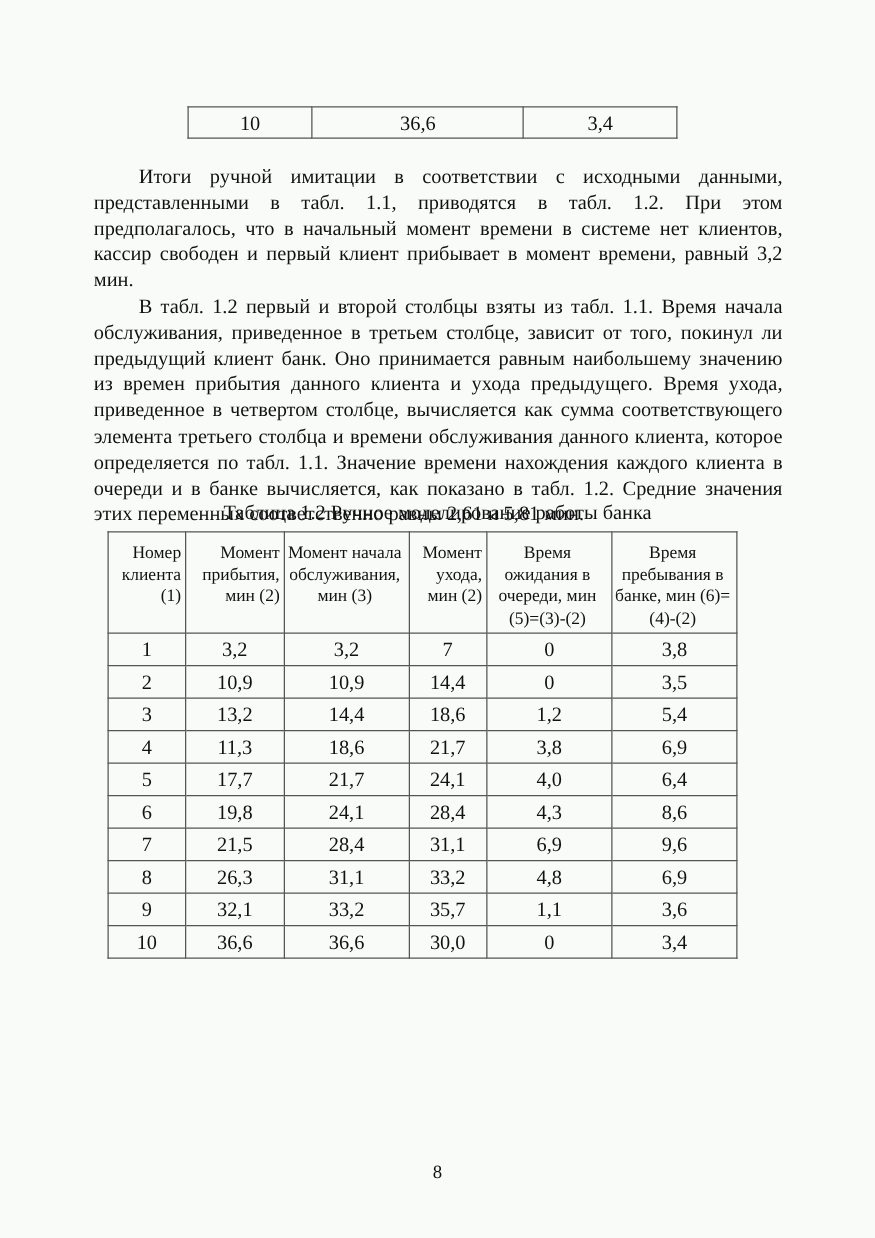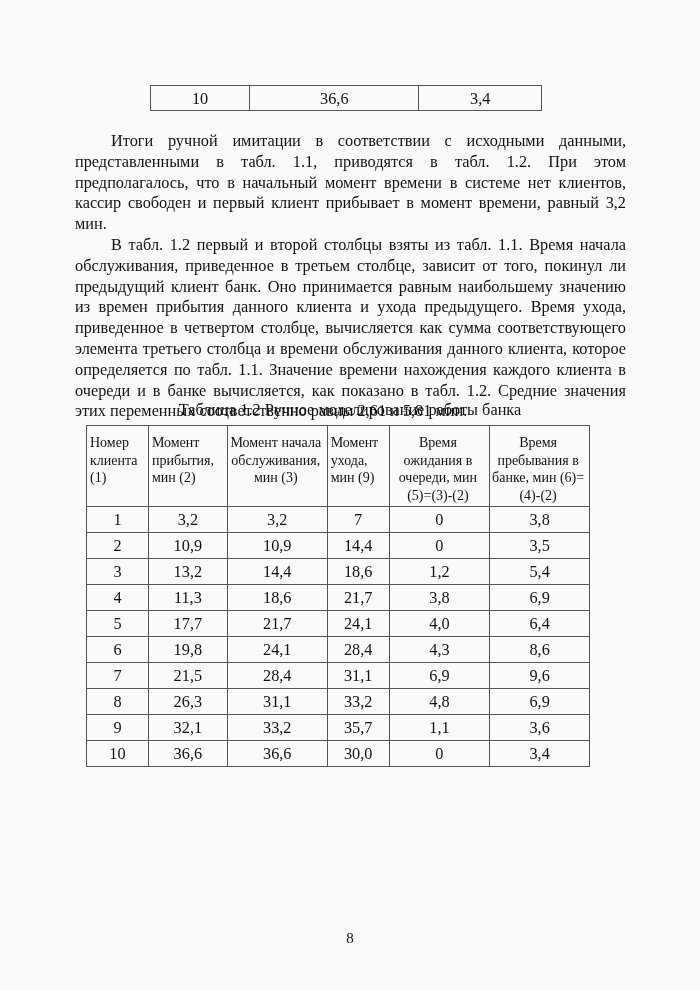--- a/index.html
+++ b/index.html
@@ -30,21 +30,21 @@
     position: absolute; left: 86px; top: 425px; width: 504px;
     border-collapse: collapse;
   }
   .main-table th, .main-table td {
     border: 1px solid #555; padding: 0;
   }
   .main-table th {
     font-weight: normal; font-size: 14px; line-height: 17.5px;
     vertical-align: top; padding: 8px 3px 2px 3px; height: 63px;
   }
-  .main-table th.c { text-align: left; }
+  .main-table th.c { text-align: right; }
   .main-table th.l { text-align: center; padding-left: 0; }
   .main-table td {
     text-align: center; height: 25px; line-height: 25px; vertical-align: bottom;
   }
   .page-num {
     position: absolute; left: 0; width: 700px; top: 930px;
     text-align: center; font-size: 15px;
   }
 </style>
 </head>
@@ -74,21 +74,21 @@
       <col style="width:100px">
     <col style="width:62px">
       <col style="width:101px">
       <col style="width:100px">
   </colgroup>
   <thead>
     <tr>
       <th class="c">Номер клиента (1)</th>
       <th class="c">Момент прибытия, мин (2)</th>
       <th class="l">Момент начала обслуживания, мин (3)</th>
-      <th class="c">Момент ухода, мин (9)</th>
+      <th class="c">Момент ухода, мин (2)</th>
       <th class="l">Время ожидания в очереди, мин (5)=(3)-(2)</th>
       <th class="l">Время пребывания в банке, мин (6)=(4)-(2)</th>
     </tr>
   </thead>
   <tbody id="tbody">
       <tr>
         <td>1</td>
         <td>3,2</td>
         <td>3,2</td>
         <td>7</td>

